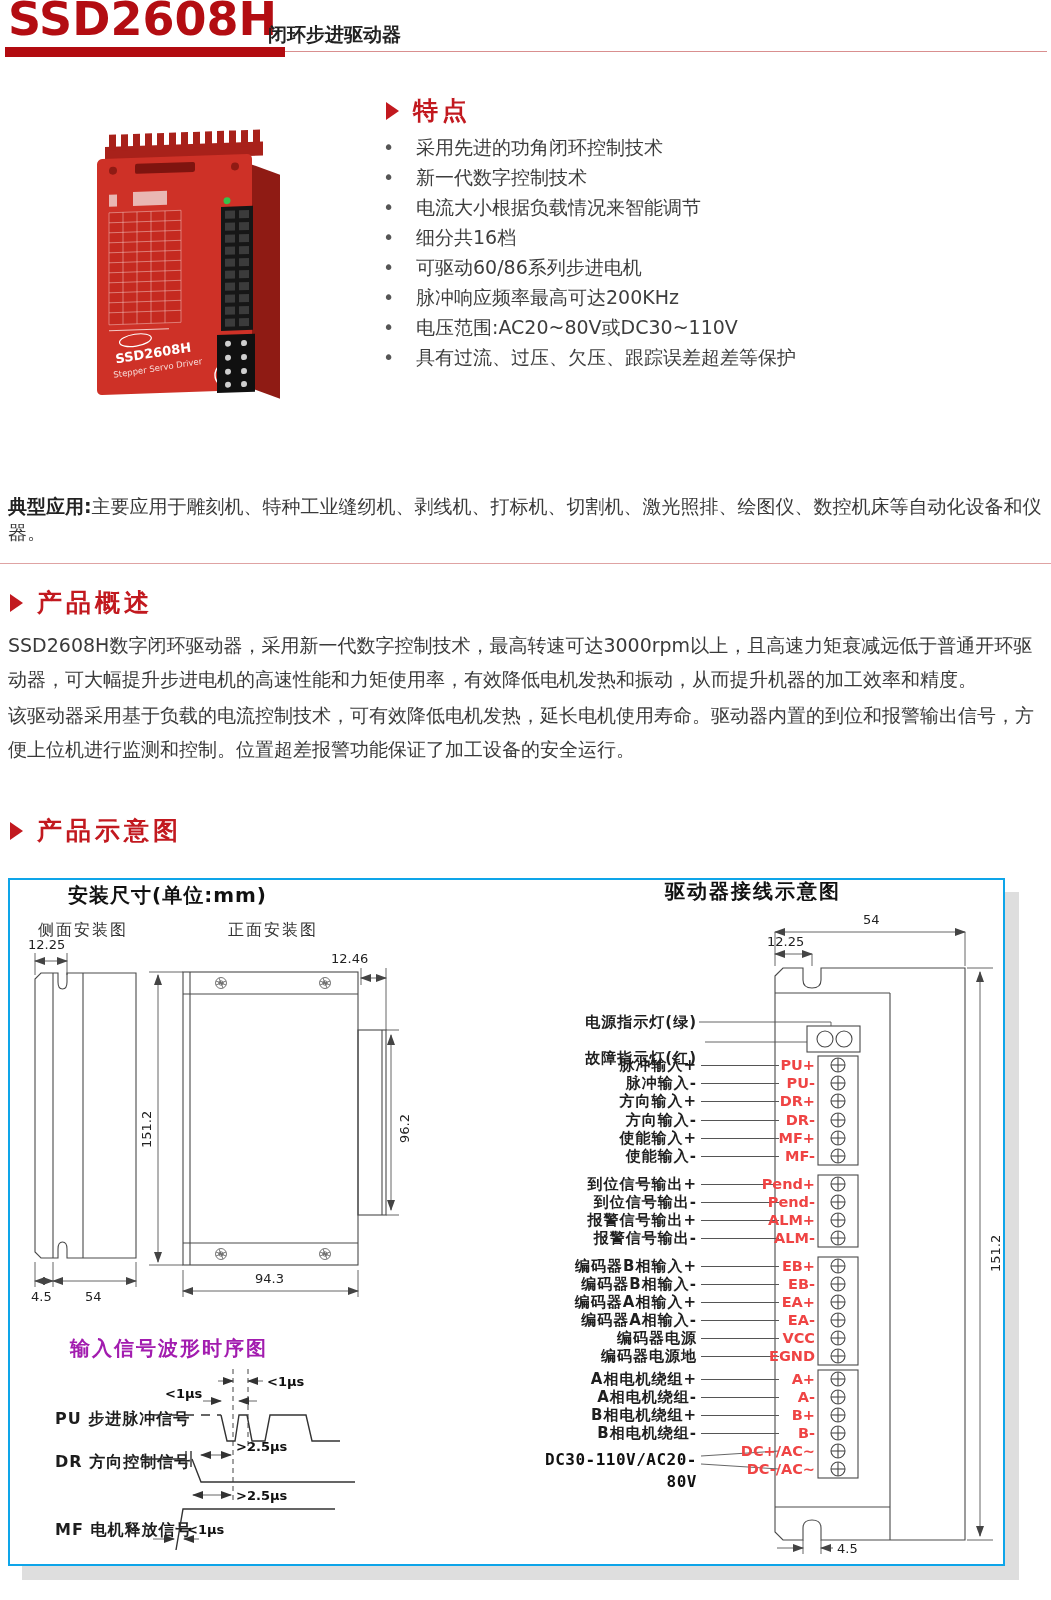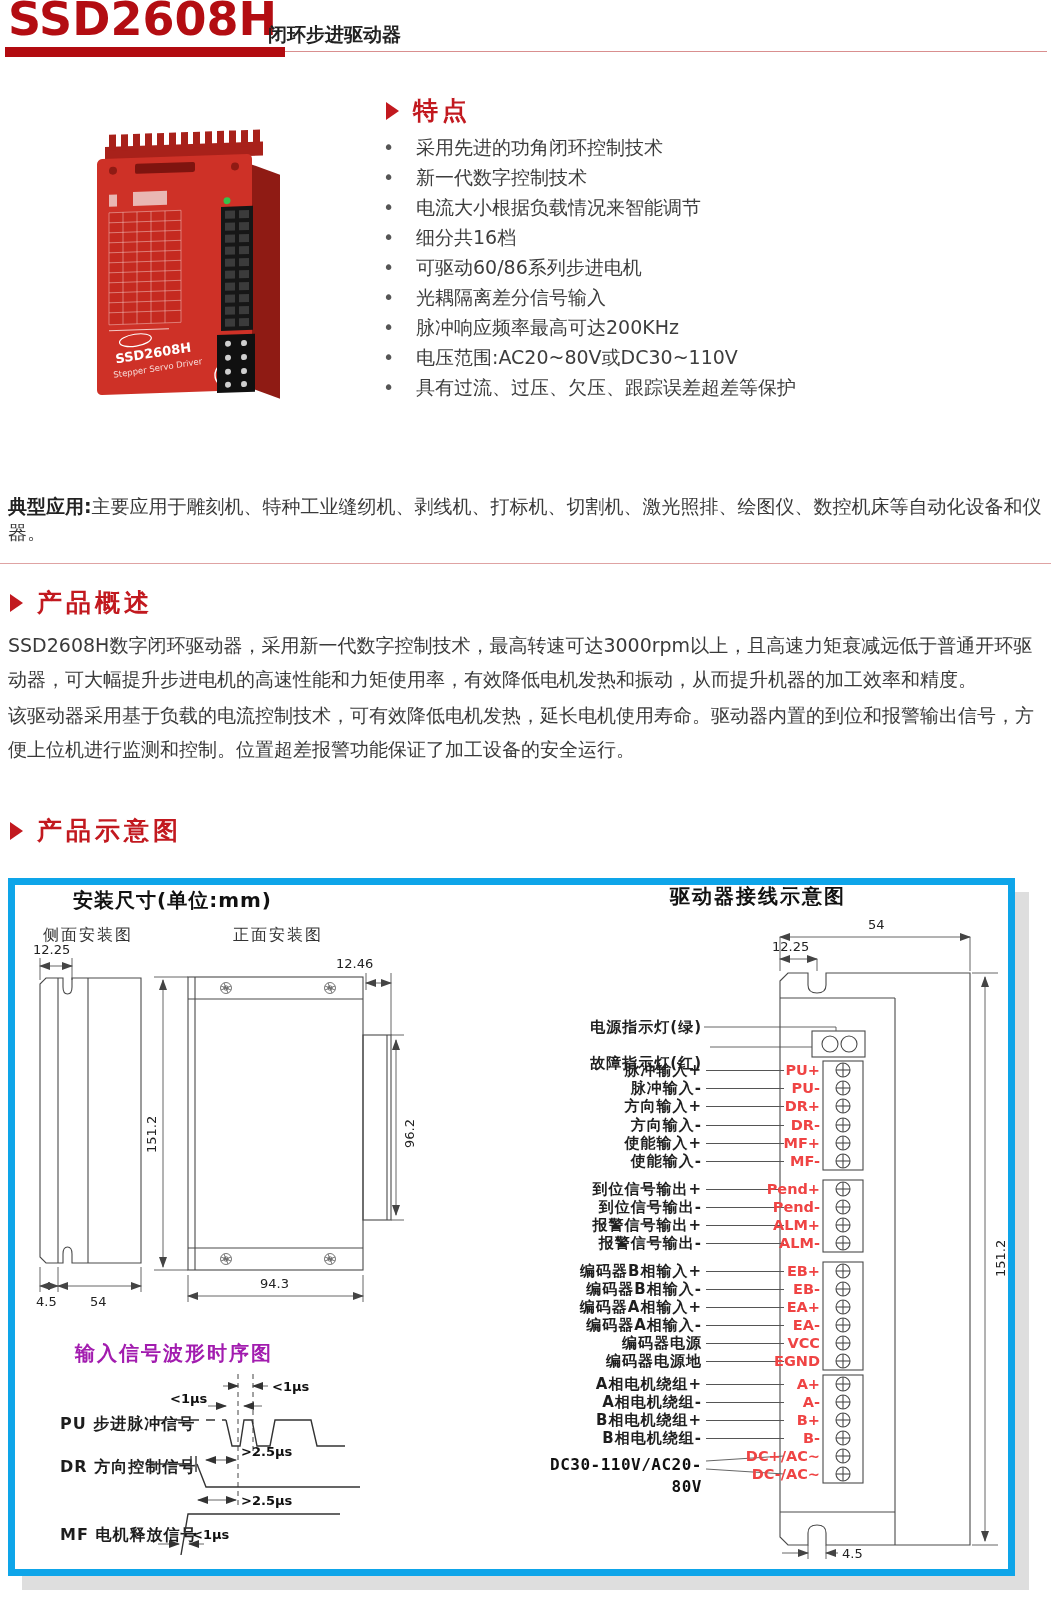--- a/index.html
+++ b/index.html
@@ -19,21 +19,21 @@
   #features{left:383px;top:132px;margin:0;padding:0;list-style:none;}
   #features li{position:relative;padding-left:33px;height:30px;line-height:30px;font-size:19px;color:#3d3d3d;}
   #features li::before{content:"•";position:absolute;left:0;top:0;color:#555;font-size:19px;}
   
   .app-line{left:8px;top:494px;width:1036px;font-size:19px;color:#3a3a3a;}
   .app-line b{color:#222;}
   .divider{left:0px;top:563px;width:1051px;height:1px;background:#dfa3a3;}
   
   .overview-p{left:8px;top:628px;width:1038px;font-size:19px;line-height:34px;color:#3a3a3a;margin:0;}
   
-  .big-box{left:8px;top:878px;width:993px;height:684px;border:7px solid #0ea5e9;background:#fff;box-shadow:14px 14px 0 #dedede;}
+  .big-box{left:8px;top:878px;width:993px;height:684px;border:2px solid #0ea5e9;background:#fff;box-shadow:14px 14px 0 #dedede;}
   .box-title{font-size:20px;font-weight:700;color:#111;letter-spacing:1px;}
   .sub-label{font-size:16px;color:#333;letter-spacing:2px;}
   svg{overflow:visible;}
   svg .ln{stroke:#4a4a4a;stroke-width:1.1;fill:none;}
   svg .thin{stroke:#555;stroke-width:0.9;fill:none;}
   svg .dim{font-size:13px;fill:#222;font-family:"DejaVu Sans",sans-serif;}
   svg .screw{stroke:#555;stroke-width:0.8;fill:none;}
   
   #wiring{left:505px;top:0px;width:505px;height:690px;}
   .wiring-title{position:absolute;left:150px;top:-2px;font-size:20px;font-weight:700;letter-spacing:2px;color:#111;}
@@ -143,21 +143,20 @@
   <div class="abs sec-head" style="left:386px;top:94px;">
     <span class="tri"></span>
     <span class="t">特点</span>
   </div>
   <ul id="features" class="abs">
       <li>采用先进的功角闭环控制技术</li>
       <li>新一代数字控制技术</li>
       <li>电流大小根据负载情况来智能调节</li>
       <li>细分共16档</li>
       <li>可驱动60/86系列步进电机</li>
-      <li>光耦隔离差分信号输入</li>
       <li>脉冲响应频率最高可达200KHz</li>
       <li>电压范围:AC20~80V或DC30~110V</li>
       <li>具有过流、过压、欠压、跟踪误差超差等保护</li>
     </ul>
 
   <div class="abs app-line">
     <b>典型应用:</b><span>主要应用于雕刻机、特种工业缝纫机、剥线机、打标机、切割机、激光照排、绘图仪、数控机床等自动化设备和仪器。</span>
   </div>
   <div class="abs divider"></div>
 

